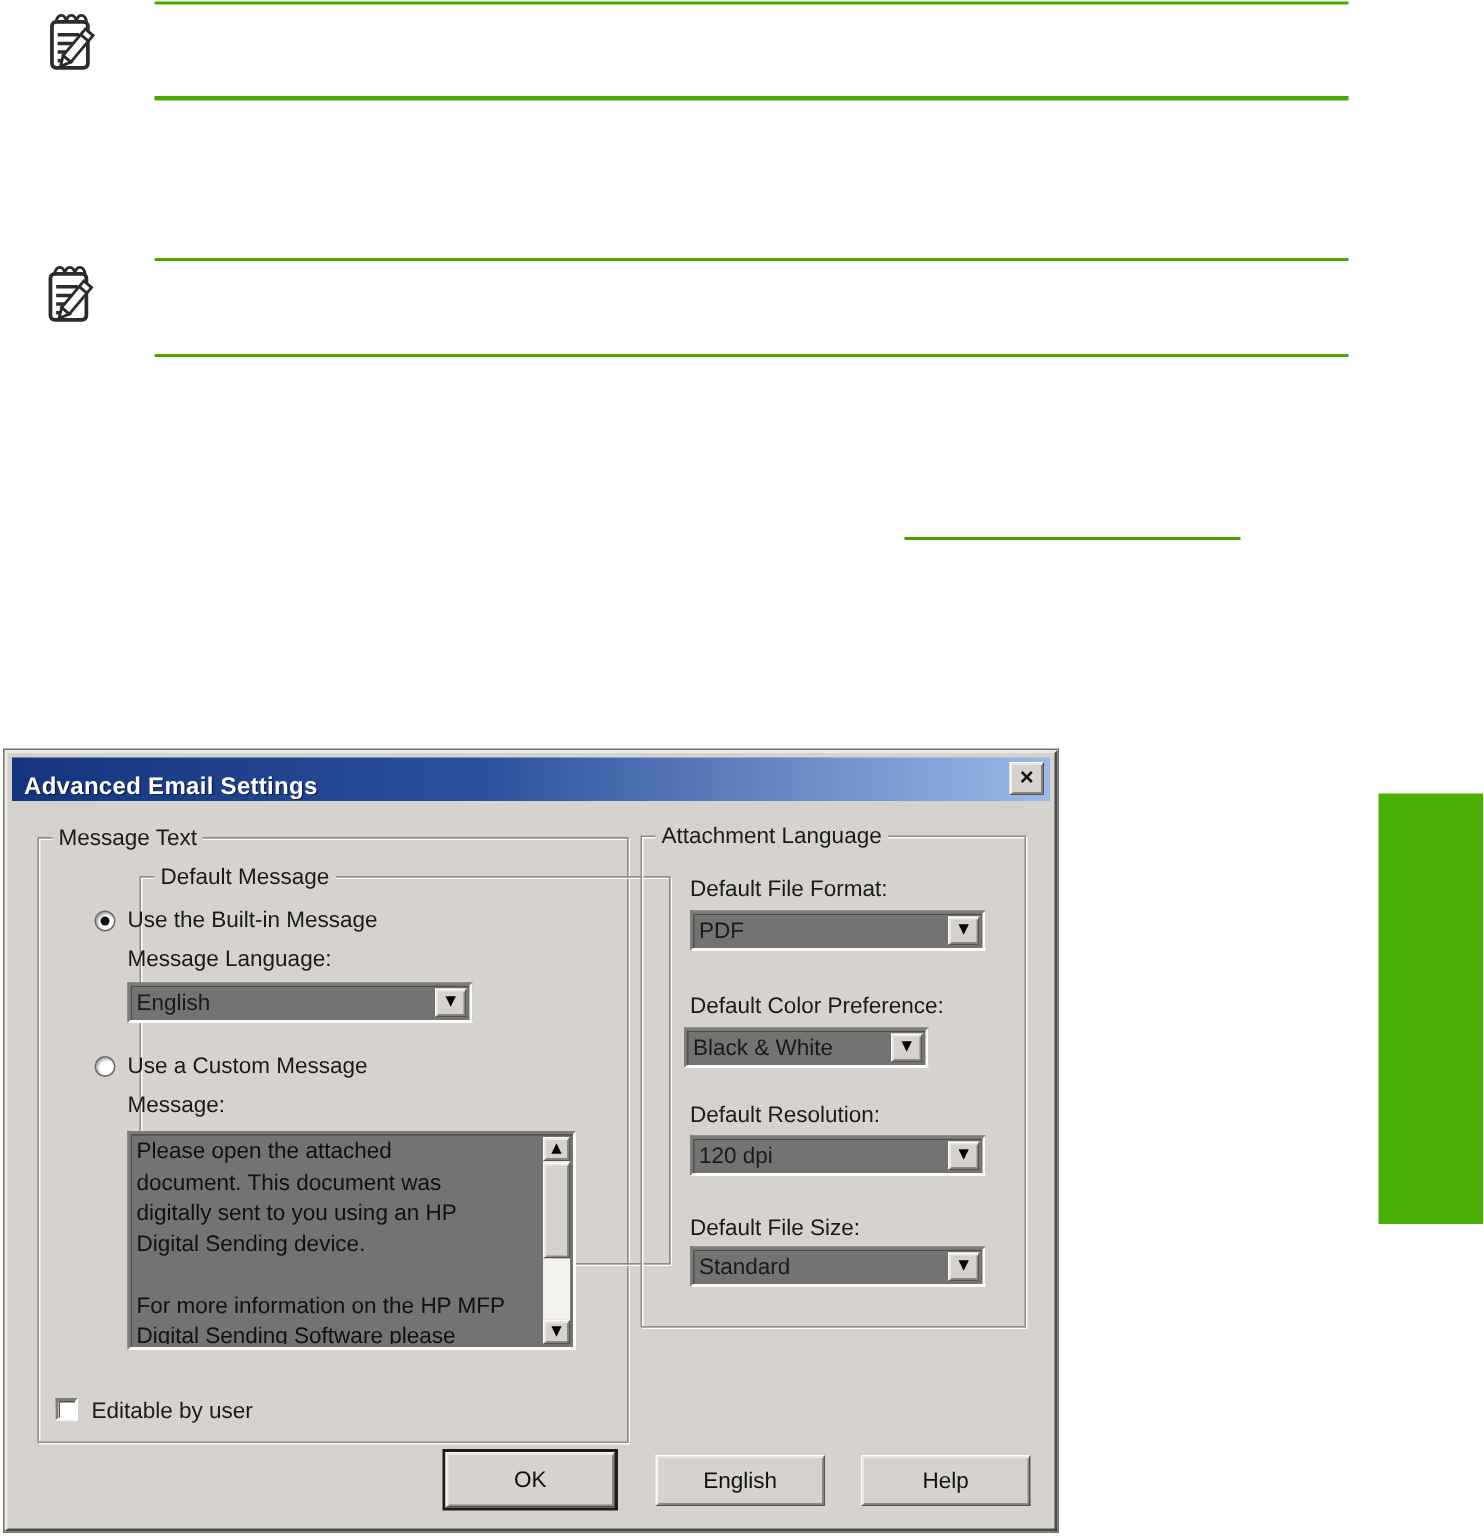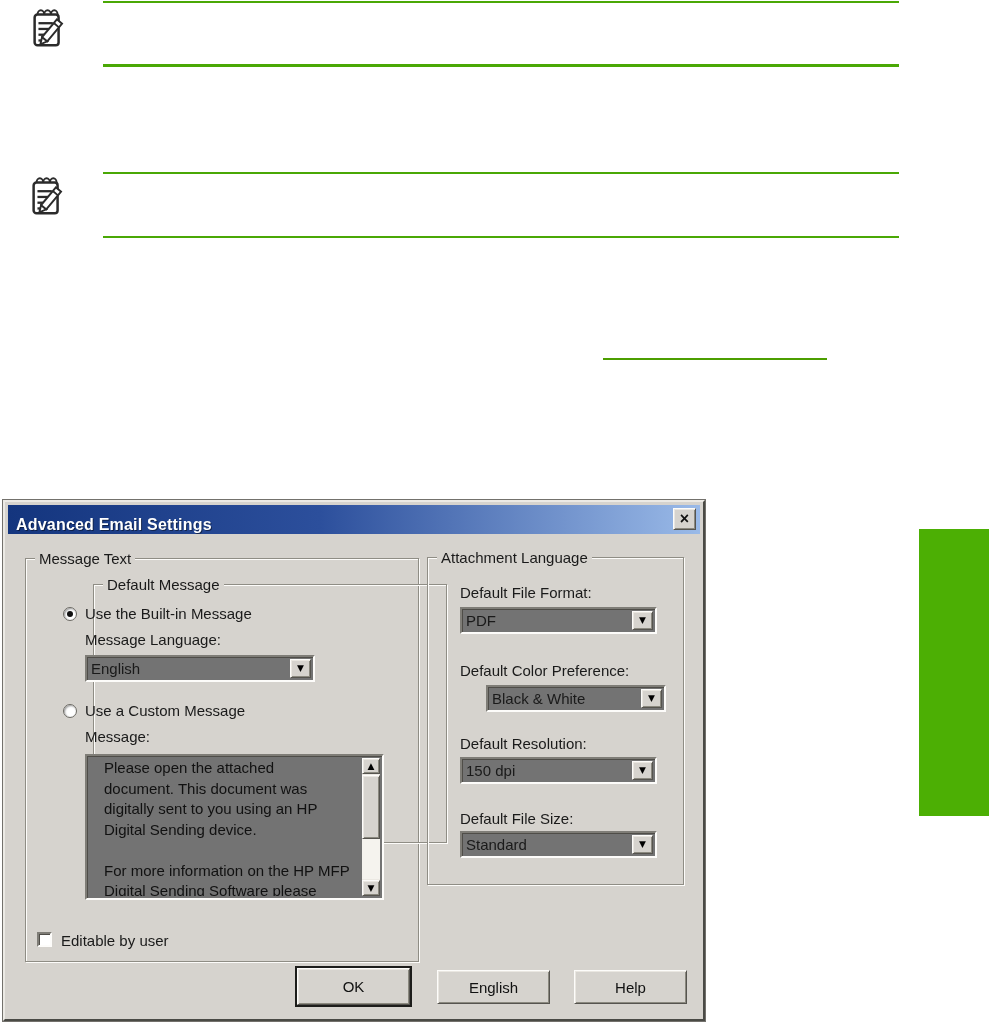--- a/index.html
+++ b/index.html
@@ -96,21 +96,21 @@
   }
   .combo .drop {
     position:absolute; top:2px; bottom:2px; right:2px; width:21px;
     display:flex; align-items:center; justify-content:center;
   }
   .arrow-glyph { font-family:"DejaVu Sans", sans-serif; font-size:9px; color:#000; line-height:1; }
   
   .msgbox { position:absolute; left:80px; top:252px; width:299px; height:146px; cursor:text; }
   .msgbox .text {
     position:absolute; left:4px; top:2px; right:24px; bottom:2px;
-    font-size:15px; line-height:20.5px; white-space:pre-line; overflow:hidden; color:#111;margin-left:13px;
+    font-size:15px; line-height:20.5px; white-space:pre-line; overflow:hidden; color:#111;
   }
   .scrollbar { position:absolute; top:2px; bottom:2px; right:2px; width:18px; background:#ece9e3; }
   .sb-btn { position:absolute; left:0; right:0; height:16px;
     display:flex; align-items:center; justify-content:center; cursor:pointer; }
   .sb-btn.up { top:0; } .sb-btn.down { bottom:0; }
   .sb-thumb { position:absolute; left:0; right:0; top:17px; height:64px; cursor:grab; }
   .sb-track-lower { position:absolute; left:0; right:0; top:81px; bottom:17px; background:#f5f3ee; }
   
   .btn {
     position:absolute; width:113px; height:34px;
@@ -229,30 +229,30 @@
 
     <span class="lbl" style="left:455px; top:82px;">Default File Format:</span>
     <div class="combo sunken" style="left:455px; top:105px; width:197px;">
       <span class="value">PDF</span>
       <span class="drop raised">
         <span class="arrow-glyph">▼</span>
       </span>
     </div>
 
     <span class="lbl" style="left:455px; top:160px;">Default Color Preference:</span>
-    <div class="combo sunken" style="left:481px; top:183px; width:180px;">
+    <div class="combo sunken" style="left:451px; top:183px; width:163px;">
       <span class="value">Black &amp; White</span>
       <span class="drop raised">
         <span class="arrow-glyph">▼</span>
       </span>
     </div>
 
     <span class="lbl" style="left:455px; top:233px;">Default Resolution:</span>
     <div class="combo sunken" style="left:455px; top:255px; width:197px;">
-      <span class="value">150 dpi</span>
+      <span class="value">120 dpi</span>
       <span class="drop raised">
         <span class="arrow-glyph">▼</span>
       </span>
     </div>
 
     <span class="lbl" style="left:455px; top:308px;">Default File Size:</span>
     <div class="combo sunken" style="left:455px; top:329px; width:197px;">
       <span class="value">Standard</span>
       <span class="drop raised">
         <span class="arrow-glyph">▼</span>

